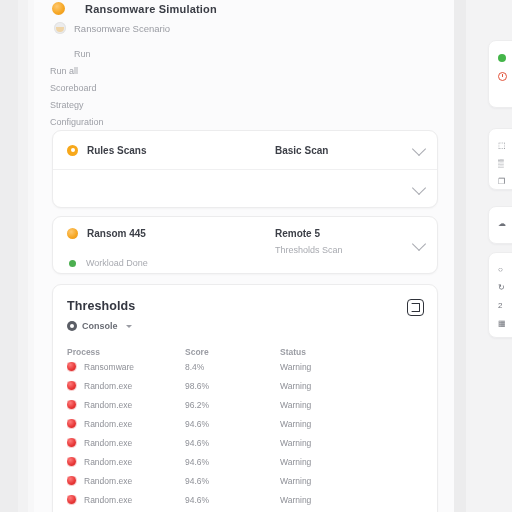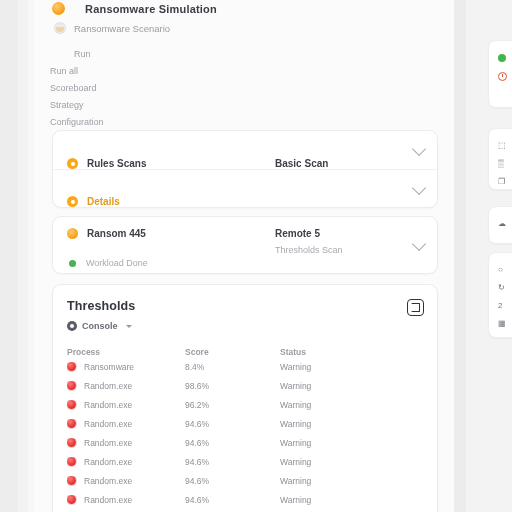--- a/index.html
+++ b/index.html
@@ -37,21 +37,21 @@
   .sub-txt{font-size:9.5px;color:#9a9ca3;}
 
   .navlist{position:absolute;left:16px;top:46px;width:200px;}
   .navlist .nv{font-size:9px;color:#9ea0a7;line-height:17px;white-space:nowrap;}
   .navlist .nv.indent{padding-left:24px;}
 
   
   .card{position:absolute;background:#fff;border:1px solid #ececed;border-radius:9px;
         box-shadow:0 1px 2px rgba(16,24,40,.035);}
   #card-accordion{left:18px;top:130px;width:384px;height:76px;}
-  .acc-row{height:38px;display:flex;align-items:flex-end;padding:0 14px;box-sizing:border-box;position:relative;}
+  .acc-row{height:38px;display:flex;align-items:center;padding:0 14px;box-sizing:border-box;position:relative;}
   .acc-row+.acc-row{border-top:1px solid #f0f0f1;}
   .acc-left{display:flex;align-items:center;gap:9px;width:200px;}
   .acc-t{font-size:10px;font-weight:700;color:#3c3f47;}
   .acc-t.orange{color:#e39b1c;font-weight:700;}
   .acc-mid{font-size:10px;font-weight:700;color:#3c3f47;position:absolute;left:222px;}
   .chev{position:absolute;right:13px;top:50%;width:9px;height:9px;margin-top:-6px;
         border-right:1.6px solid #a9abb2;border-bottom:1.6px solid #a9abb2;transform:rotate(45deg);}
 
   #card-status{left:18px;top:216px;width:384px;height:56px;}
   .st-in{display:flex;padding:11px 14px;box-sizing:border-box;position:relative;height:100%;}
@@ -126,24 +126,20 @@
   <div class="card" id="card-accordion">
     <div class="acc-row">
       <div class="acc-left">
         <span class="dot-orange ring sm"></span>
         <span class="acc-t">Rules Scans</span>
       </div>
       <span class="acc-mid">Basic Scan</span>
       <span class="chev"></span>
     </div>
     <div class="acc-row">
-      <div class="acc-left">
-        <span class="dot-orange ring sm"></span>
-        <span class="acc-t orange">Details</span>
-      </div>
       <span class="chev"></span>
     </div>
   </div>
 
   <div class="card" id="card-status">
     <div class="st-in">
       <div class="st-col">
         <div class="st-row1">
           <span class="dot-orange sm"></span>
           <span class="st-t">Ransom 445</span>

